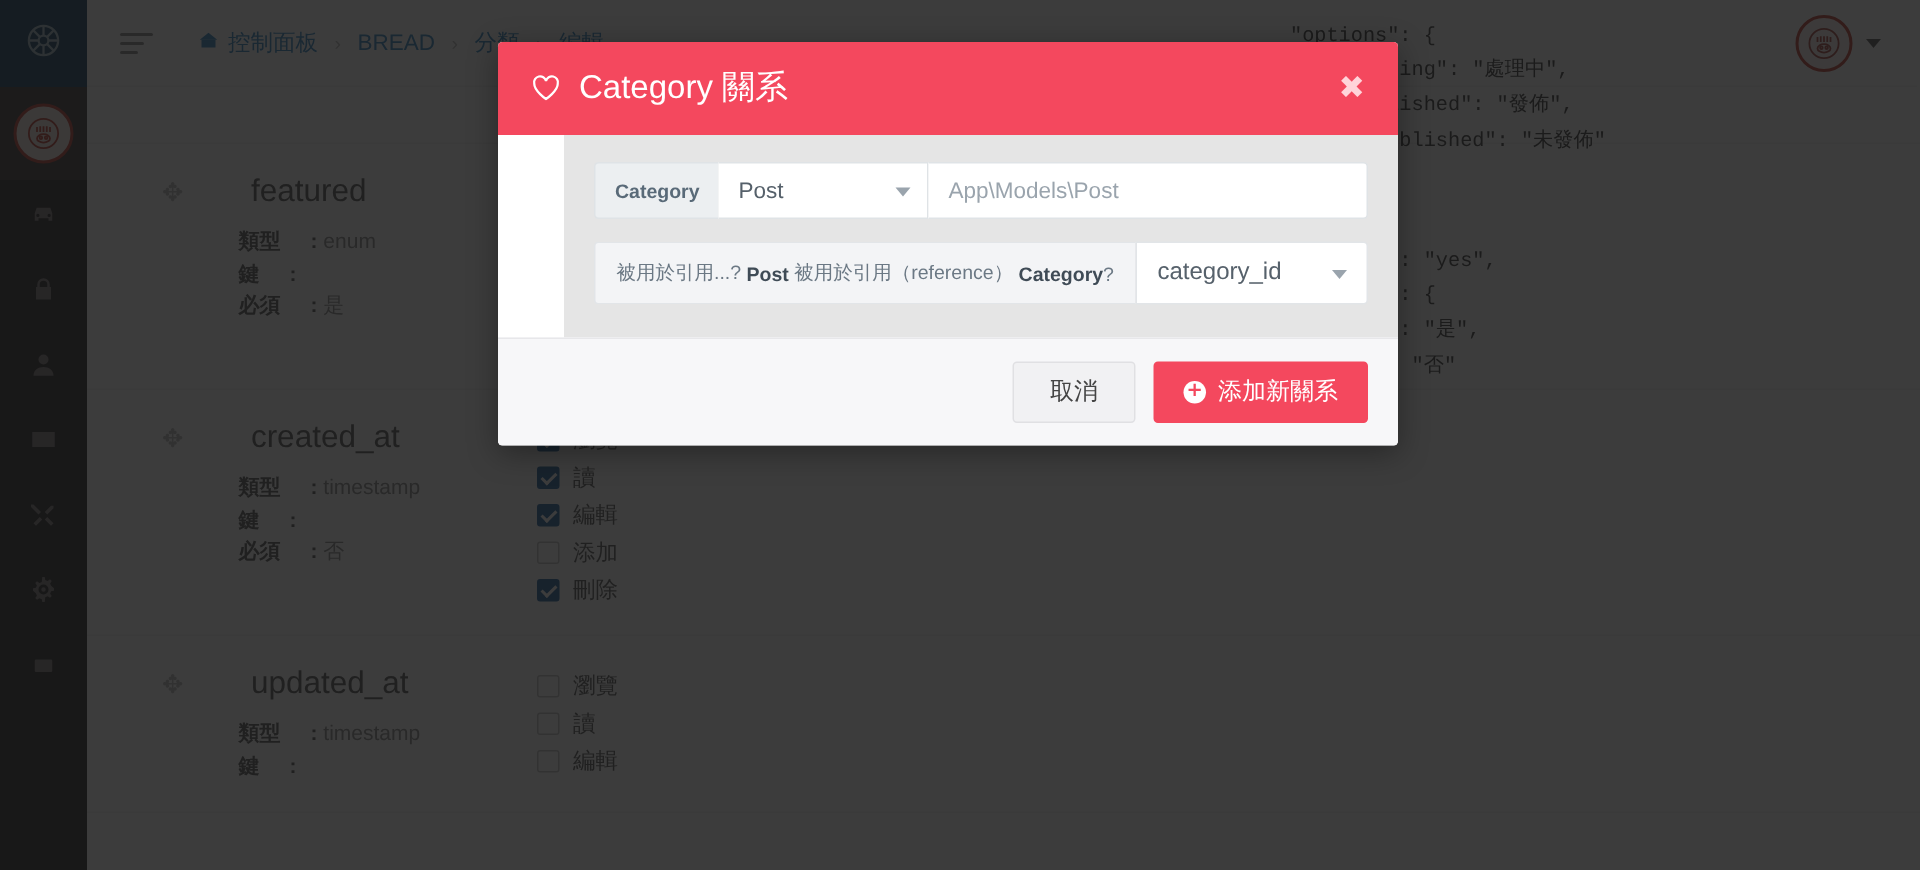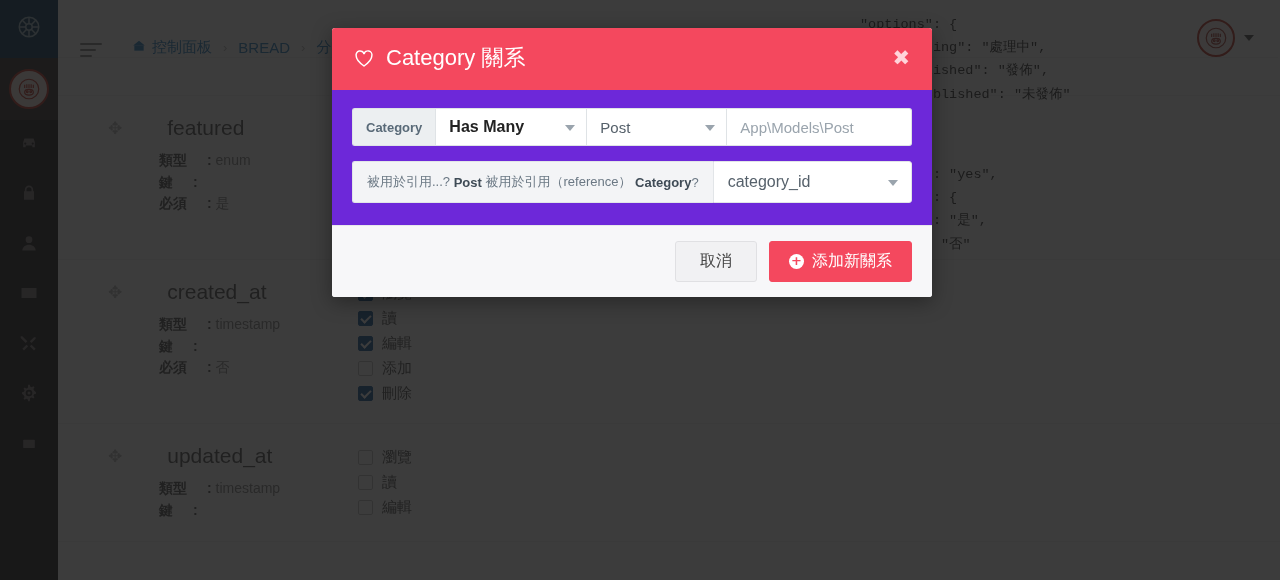--- a/index.html
+++ b/index.html
@@ -32,21 +32,21 @@
     display: flex; align-items: center; justify-content: center;
   }
   .sb-icon {
     height: 50px; display: flex; align-items: center; justify-content: center;
     color: #7d7679;
   }
   .sb-icon svg { width: 20px; height: 20px; fill: currentColor; }
 
   .topbar {
     position: absolute; left: 58px; top: 0; right: 2px; height: 58px;
-    background: #ffffff; display: flex; align-items: flex-end;
+    background: #ffffff; display: flex; align-items: center;
     border-bottom: 1px solid #efefef;
   }
   .hamburger { margin-left: 22px; display: flex; flex-direction: column; gap: 4px; }
   .hamburger span { display: block; height: 2px; background: #8a8a8a; border-radius: 1px; }
   .hamburger span:nth-child(1) { width: 22px; }
   .hamburger span:nth-child(2) { width: 16px; }
   .hamburger span:nth-child(3) { width: 12px; }
 
   .breadcrumb {
     margin-left: 30px; display: flex; align-items: center;
@@ -128,21 +128,21 @@
     display: flex; align-items: center; gap: 12px;
   }
   .heart-icon { display: flex; align-items: center; }
   .heart-icon svg { width: 20px; height: 19px; }
   .modal-close {
     margin-left: auto; color: #ffd4da; font-size: 21px;
     font-weight: 700; line-height: 1; cursor: pointer;
     font-family: "DejaVu Sans", sans-serif;
   }
 
-  .modal-body { padding: 18px 20px 22px 20px; background: #6d28d9; }
+  .modal-body { padding: 18px 20px 22px 20px; background: #e5e5e5; margin-left: 44px; }
 
   .input-group { display: flex; width: 100%; }
   .ig-addon {
     background: #eceff1; border: 1px solid #dfe3e6; border-right: none;
     border-radius: 3px 0 0 3px;
     padding: 0 13px; display: flex; align-items: center;
     font-size: 13px; font-weight: 700; color: #596a78; white-space: nowrap;
   }
   .ig-field {
     border: 1px solid #dfe3e6; background: #fff; height: 38px;
@@ -490,21 +490,20 @@
         </span>
         <span>Category 關系</span>
       </div>
       <span class="modal-close">✖</span>
     </div>
 
     <div class="modal-body">
 
       <div class="input-group">
         <div class="ig-addon">Category</div>
-        <div class="ig-field sel bold ig-f1">Has Many</div>
         <div class="ig-field sel ig-f2">Post</div>
         <div class="ig-field ig-f3">App\Models\Post</div>
       </div>
 
       <div class="row2">
         <div class="row2-label">
           <span>被用於引用...?</span>&nbsp;<b>Post</b>&nbsp;<span>被用於引用（reference）</span>&nbsp;<b>Category</b><span>?</span>
         </div>
         <div class="row2-sel">category_id</div>
       </div>

